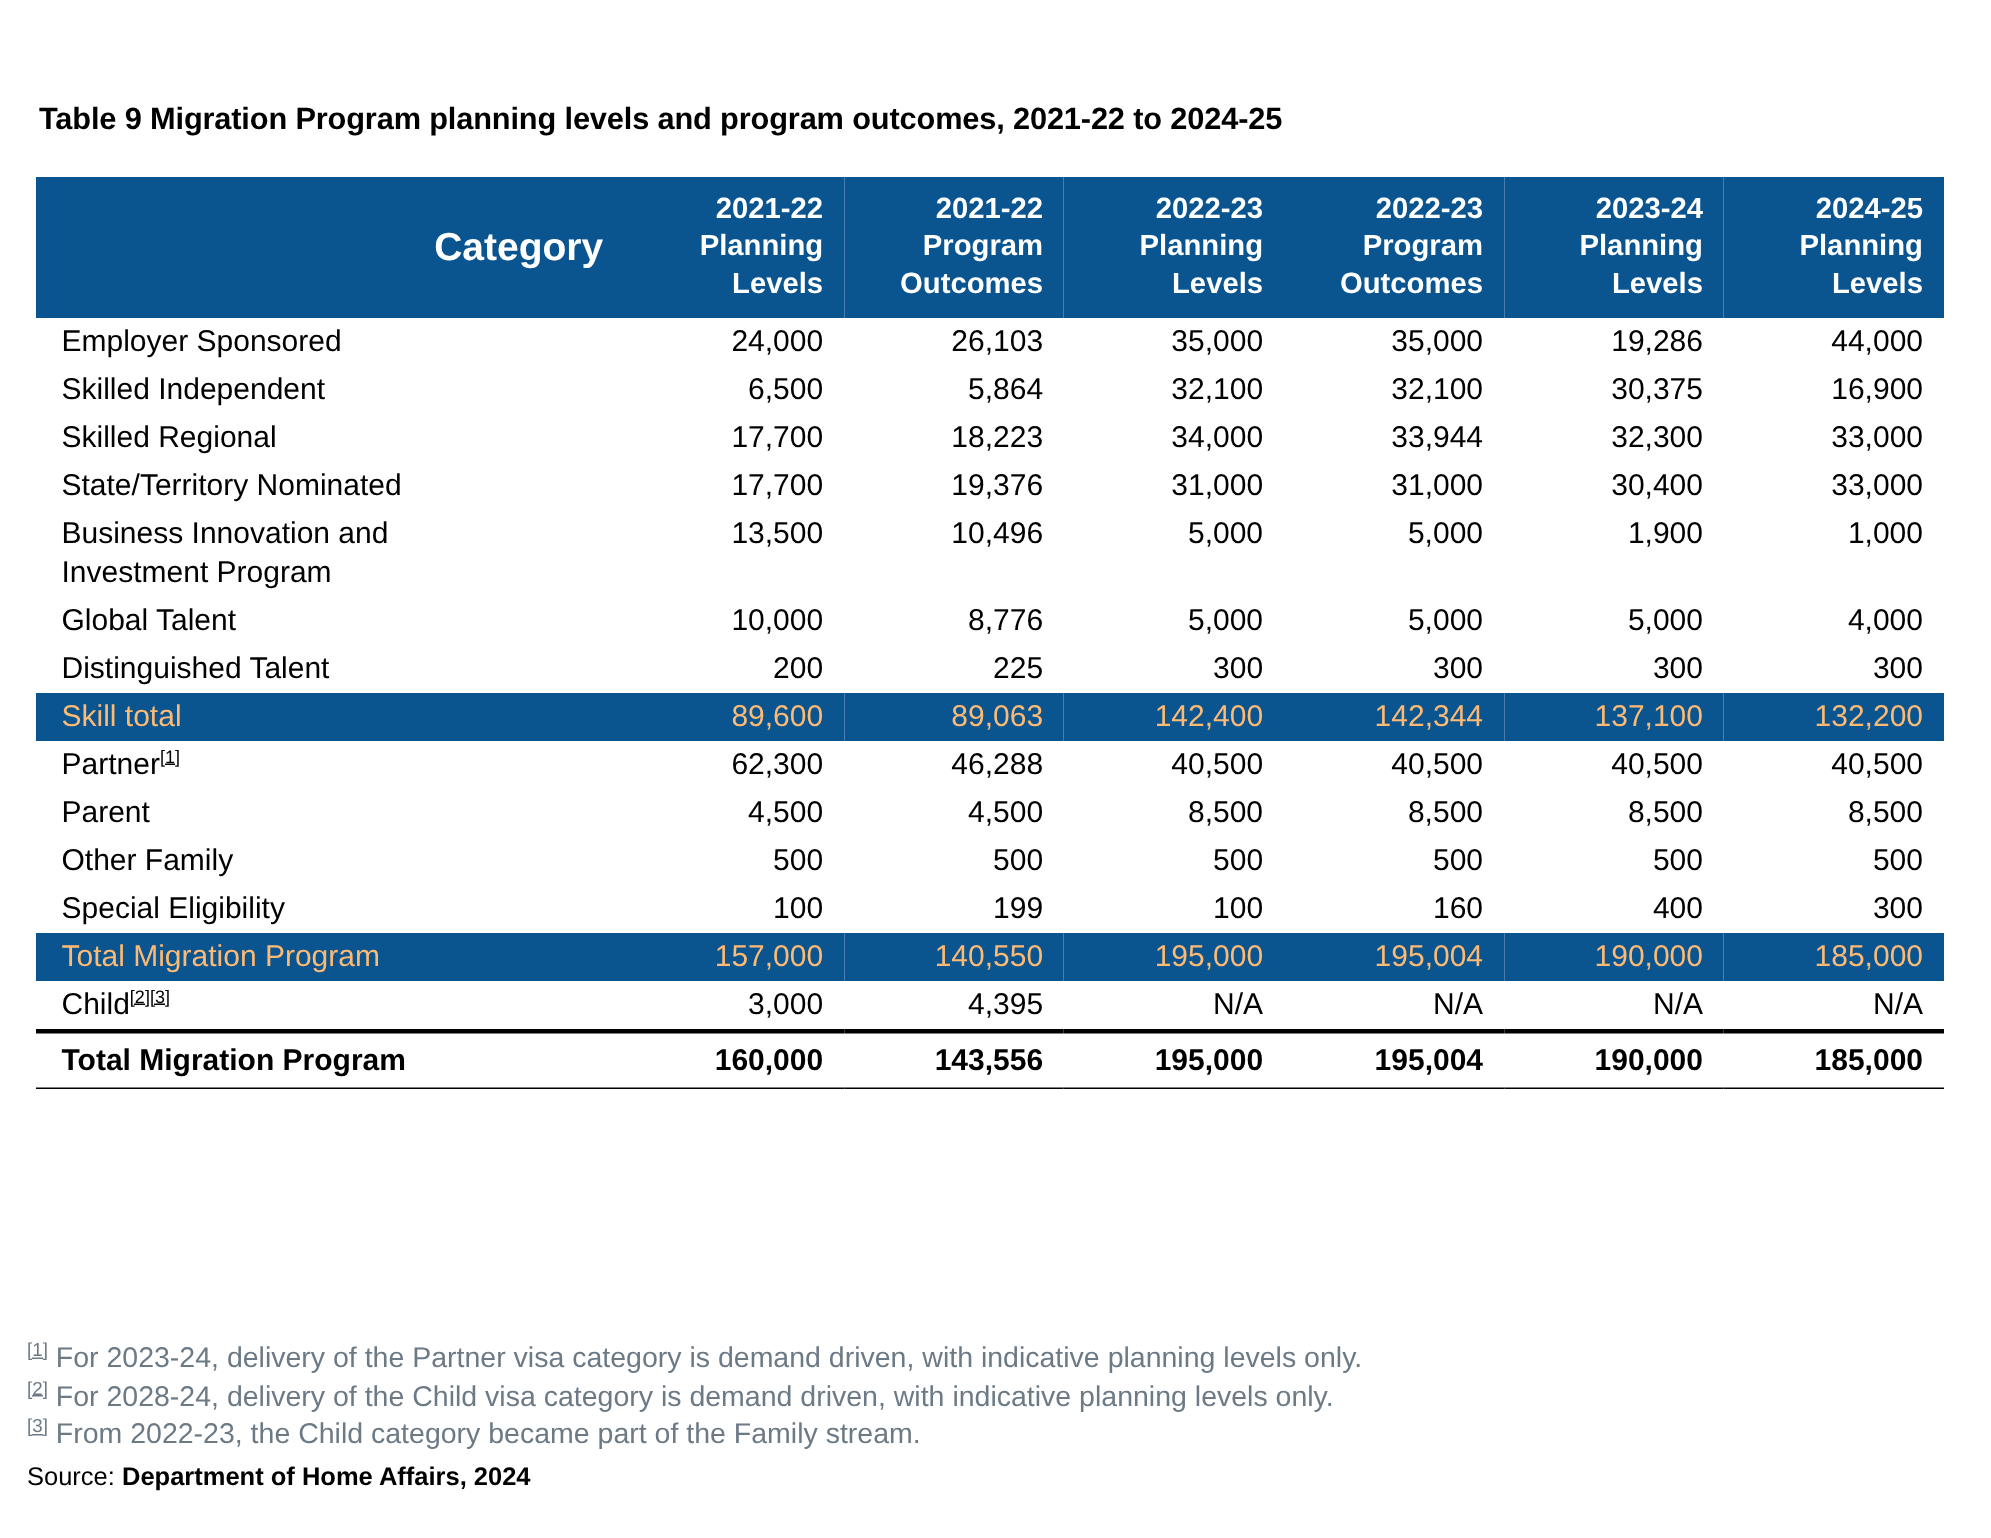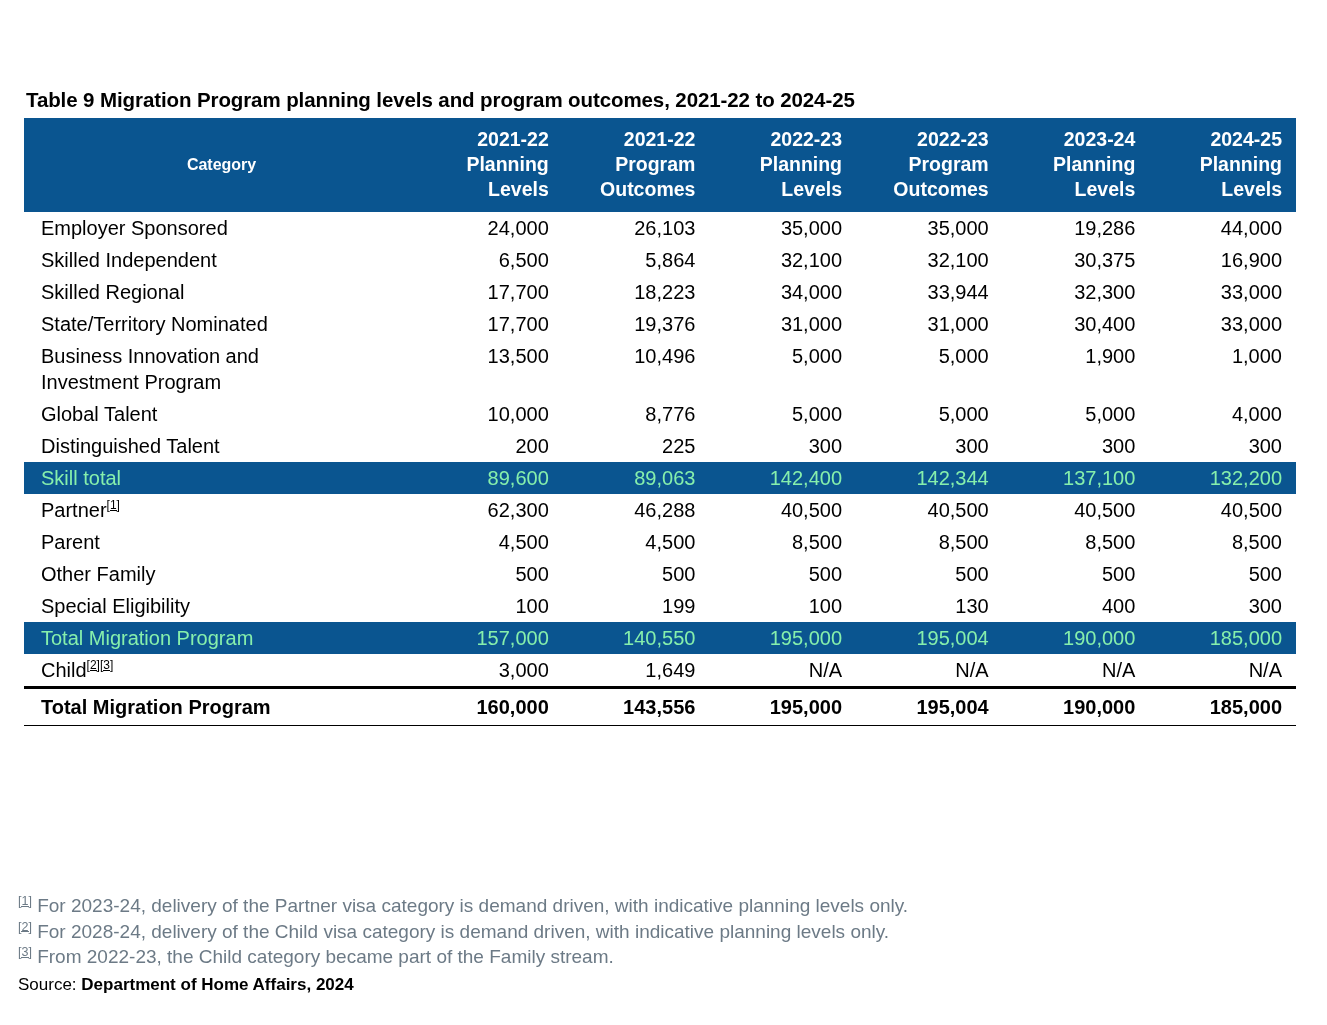--- a/index.html
+++ b/index.html
@@ -17,21 +17,21 @@
   .page {
     position: relative;
     width: 1327px;
     height: 1025px;
     box-sizing: border-box;
     padding: 0;
   }
   .table-title {
     position: absolute;
     left: 26px;
-    top: 88px;
+    top: 68px;
     font-size: 20.5px;
     font-weight: bold;
     letter-spacing: -0.1px;
     white-space: nowrap;
   }
   table.migration-table {
     position: absolute;
     left: 24px;
     top: 118px;
     width: 1272px;
@@ -47,23 +47,23 @@
   }
   thead th {
     color: #ffffff;
     font-weight: bold;
     font-size: 19.5px;
     line-height: 25px;
     padding: 9px 14px 10px 14px;
     border: 0;
   }
   thead th.cat-head {
-    text-align: center;
+    text-align: right;
     vertical-align: middle;
-    font-size: 16px;
+    font-size: 26px;
     padding-left: 17px;
   }
   thead th.num-head {
     text-align: right;
     vertical-align: top;
     white-space: pre-line;
     margin-top: 26px;
   }
 
   tbody td {
@@ -76,21 +76,21 @@
   tbody td.cat {
     text-align: left;
     padding-left: 17px;
   }
   tbody td.num {
     text-align: right;
   }
 
   tr.band td {
     background: #0A5590;
-    color: #86efac;
+    color: #fdba74;
   }
   tr.band td.cat { font-weight: normal; }
 
   tr.grand td {
     font-weight: bold;
     border-top: 3.5px solid #000000;
     border-bottom: 1.5px solid #000000;
     padding-top: 5px;
     padding-bottom: 5px;
   }
@@ -263,37 +263,37 @@
           <td class="num">500</td>
           <td class="num">500</td>
           <td class="num">500</td>
           <td class="num">500</td>
         </tr>
         <tr>
           <td class="cat">Special Eligibility</td>
           <td class="num">100</td>
           <td class="num">199</td>
           <td class="num">100</td>
-          <td class="num">130</td>
+          <td class="num">160</td>
           <td class="num">400</td>
           <td class="num">300</td>
         </tr>
         <tr class="band">
           <td class="cat">Total Migration Program</td>
           <td class="num">157,000</td>
           <td class="num">140,550</td>
           <td class="num">195,000</td>
           <td class="num">195,004</td>
           <td class="num">190,000</td>
           <td class="num">185,000</td>
         </tr>
         <tr class="na">
           <td class="cat">Child<sup class="fn">[2]</sup><sup class="fn">[3]</sup></td>
           <td class="num plain">3,000</td>
-          <td class="num plain">1,649</td>
+          <td class="num plain">4,395</td>
           <td class="num">N/A</td>
           <td class="num">N/A</td>
           <td class="num">N/A</td>
           <td class="num">N/A</td>
         </tr>
         <tr class="grand">
           <td class="cat">Total Migration Program</td>
           <td class="num">160,000</td>
           <td class="num">143,556</td>
           <td class="num">195,000</td>

